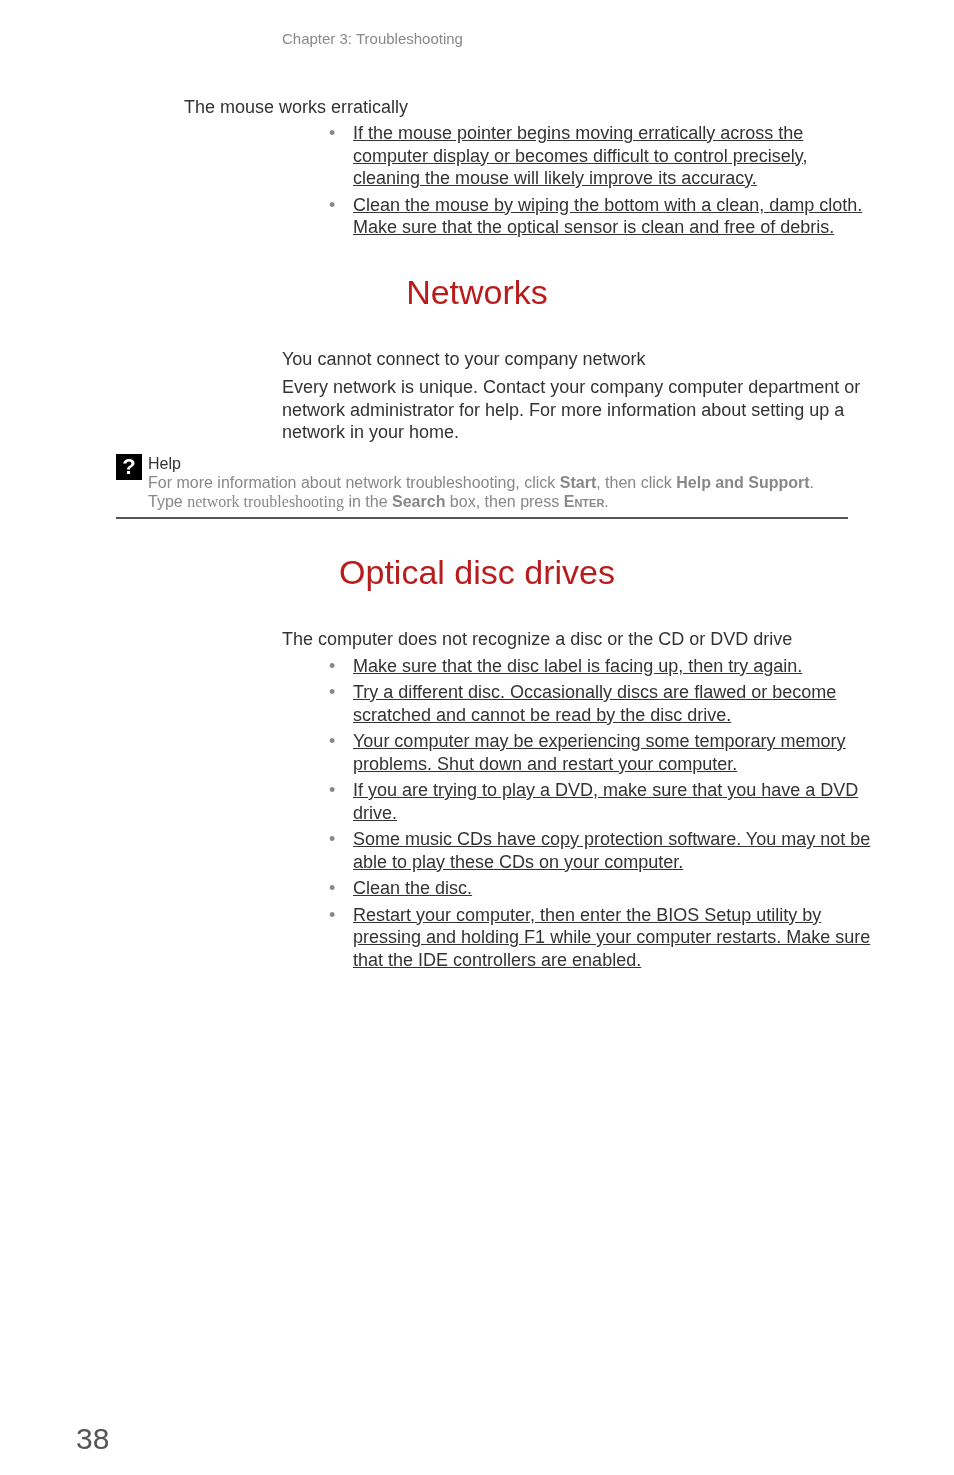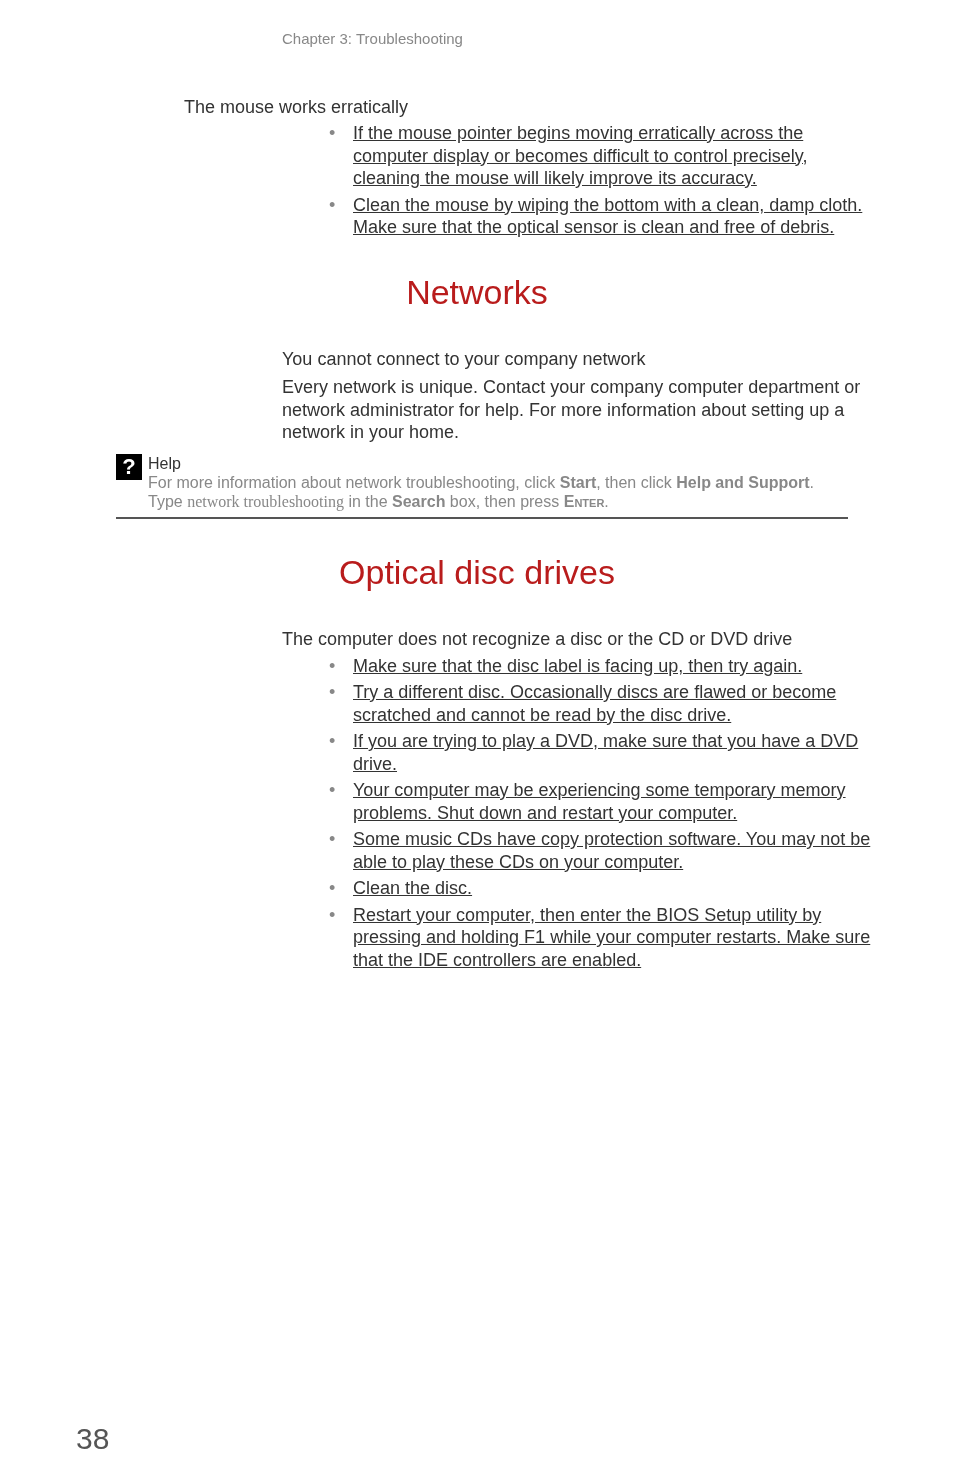--- a/index.html
+++ b/index.html
@@ -168,20 +168,20 @@
   </div>
 </div>
 <hr class="help-divider">
 
 <h2 class="heading1">Optical disc drives</h2>
 
 <div class="body-para">The computer does not recognize a disc or the CD or DVD drive</div>
 <ul class="bullet-list">
   <li>Make sure that the disc label is facing up, then try again.</li>
   <li>Try a different disc. Occasionally discs are flawed or become scratched and cannot be read by the disc drive.</li>
+  <li>Your computer may be experiencing some temporary memory problems. Shut down and restart your computer.</li>
   <li>If you are trying to play a DVD, make sure that you have a DVD drive.</li>
-  <li>Your computer may be experiencing some temporary memory problems. Shut down and restart your computer.</li>
   <li>Some music CDs have copy protection software. You may not be able to play these CDs on your computer.</li>
   <li>Clean the disc.</li>
   <li>Restart your computer, then enter the BIOS Setup utility by pressing and holding F1 while your computer restarts. Make sure that the IDE controllers are enabled.</li>
 </ul>
 
 <div class="page-number">38</div>
 
 </body></html>

